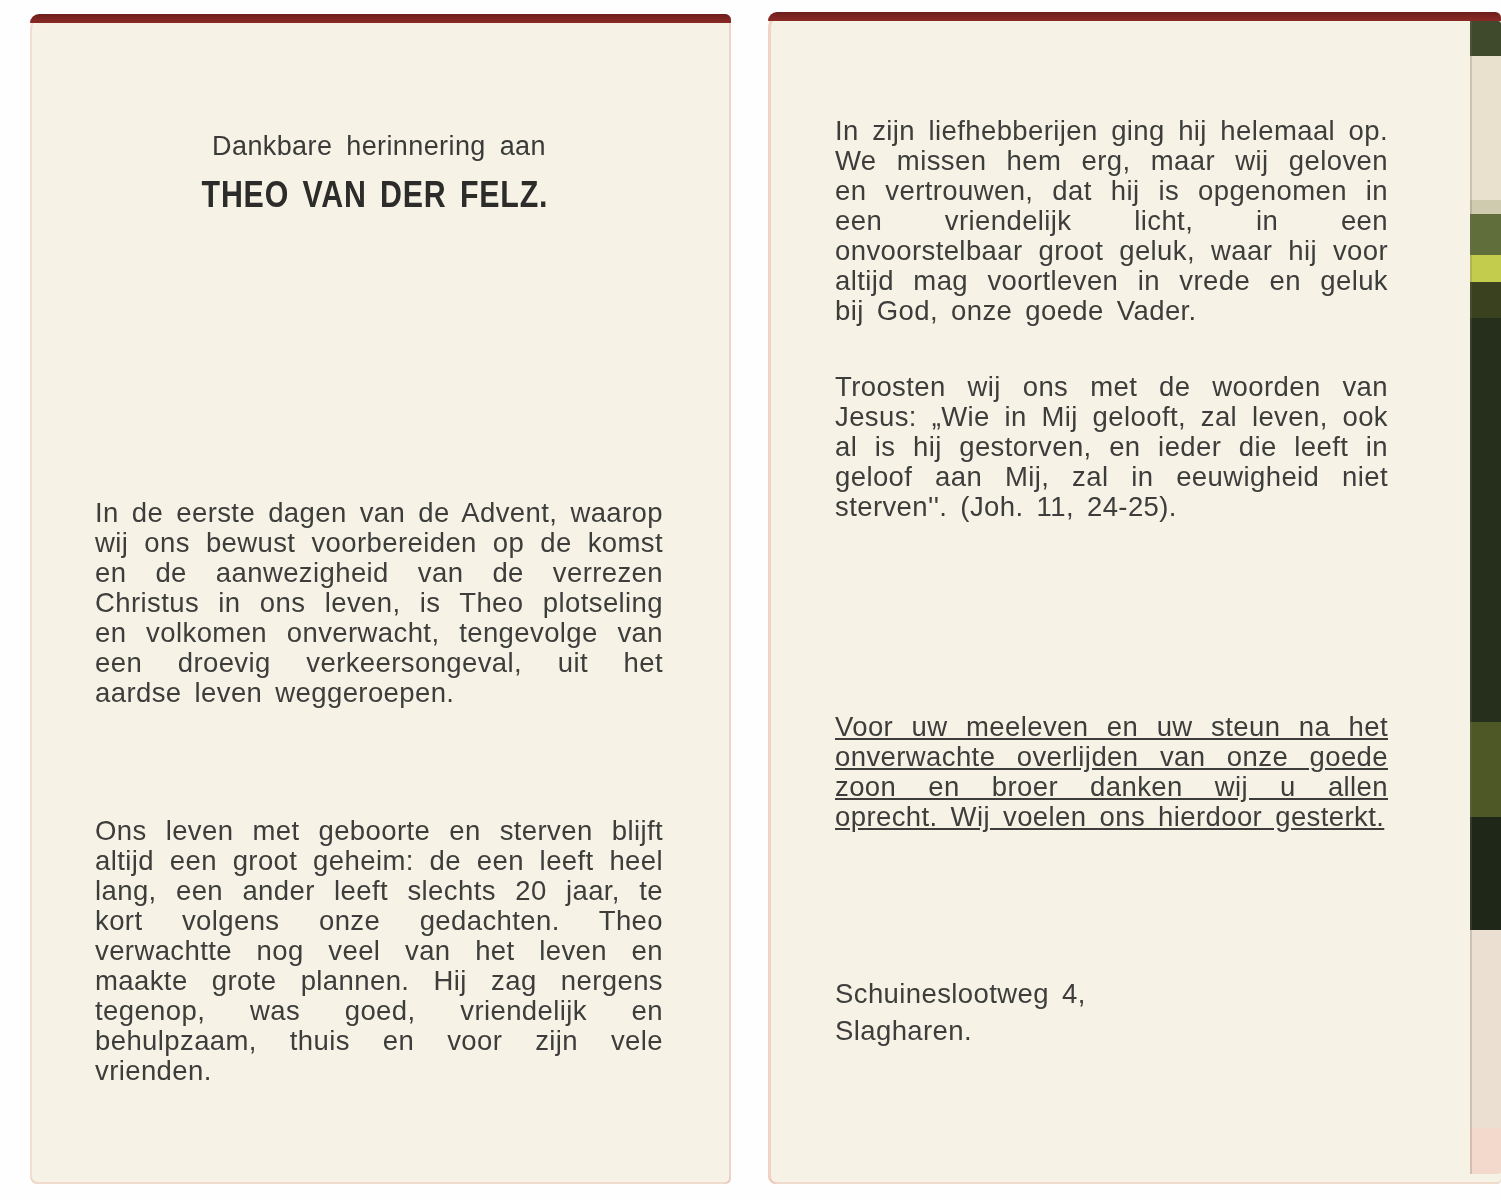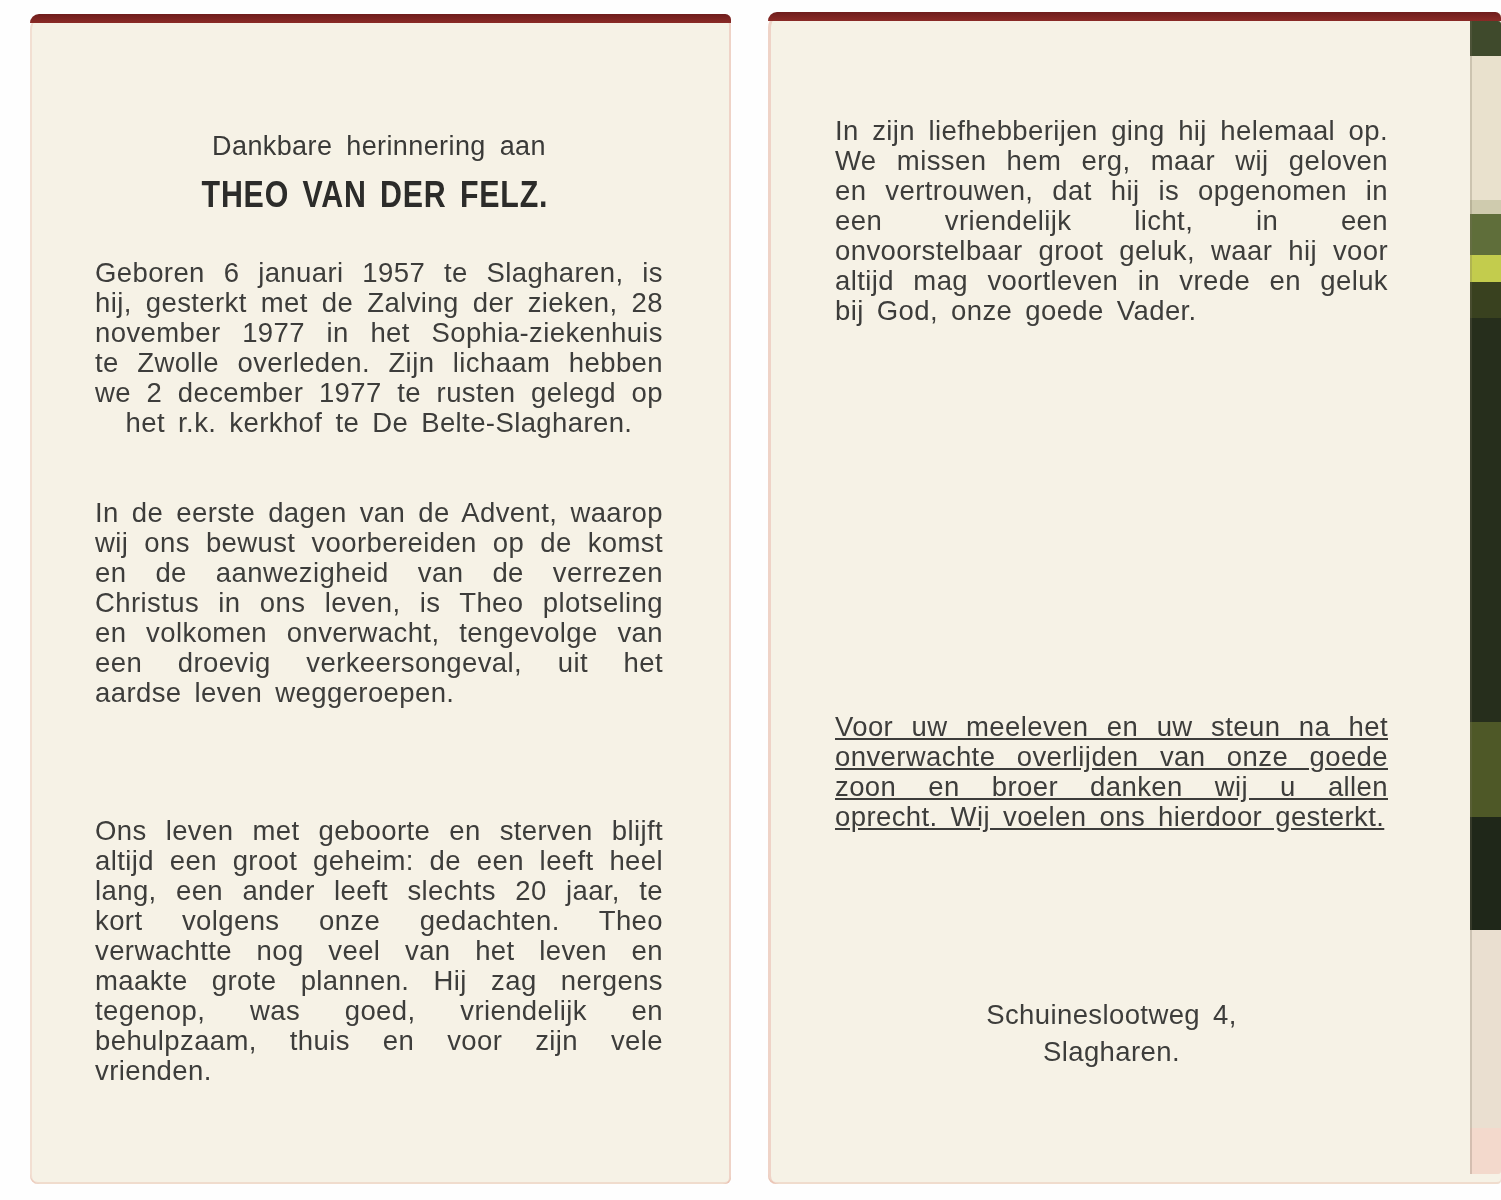--- a/index.html
+++ b/index.html
@@ -112,46 +112,46 @@
   .r-p3 { top: 700px; text-decoration: underline; }
 
   .signature {
     top: 845px;
     text-align: left;
     padding-left: 118px;
     line-height: 37px;
     word-spacing: 7px;
   }
   .address {
-    top: 984px;
-    text-align: center;
+    top: 963px;
+    text-align: left;
     line-height: 37px;
   }
 </style>
 </head>
 <body>
 
 <div class="scan">
 
   <div class="card left">
     <div class="top-edge"></div>
     <div class="page-text">
       <div class="block card-header">Dankbare herinnering aan</div>
       <div class="block deceased-name">THEO VAN DER FELZ.</div>
-      <div class="block l-p1">Geboren 6 januari 1957 te Slagharen, is hij, gesterkt met de Zalving der zieken, 28 november 1977 in het Sophia-ziekenhuis te Zwolle overleden. Zijn lichaam hebben we 2 december 1977 te rusten gelegd op het r.k. kerkhof te De Belte-Slagharen.</div>
       <div class="block l-p2">In de eerste dagen van de Advent, waarop wij ons bewust voorbereiden op de komst en de aanwezigheid van de verrezen Christus in ons leven, is Theo plotseling en volkomen onverwacht, tengevolge van een droevig verkeersongeval, uit het aardse leven weggeroepen.</div>
       <div class="block l-p3">Ons leven met geboorte en sterven blijft altijd een groot geheim: de een leeft heel lang, een ander leeft slechts 20 jaar, te kort volgens onze gedachten. Theo verwachtte nog veel van het leven en maakte grote plannen. Hij zag nergens tegenop, was goed, vriendelijk en behulpzaam, thuis en voor zijn vele vrienden.</div>
     </div>
   </div>
 
   <div class="card right">
     <div class="top-edge"></div>
     <div class="photo-strip"></div>
     <div class="page-text">
       <div class="block r-p1">In zijn liefhebberijen ging hij helemaal op. We missen hem erg, maar wij geloven en vertrouwen, dat hij is opgenomen in een vriendelijk licht, in een onvoorstelbaar groot geluk, waar hij voor altijd mag voortleven in vrede en geluk bij God, onze goede Vader.</div>
+      <div class="block r-p2">Troosten wij ons met de woorden van Jesus: „Wie in Mij gelooft, zal leven, ook al is hij gestorven, en ieder die leeft in geloof aan Mij, zal in eeuwigheid niet sterven''.  (Joh. 11, 24-25).</div>
       <div class="block r-p3">Voor uw meeleven en uw steun na het onverwachte overlijden van onze goede zoon en broer danken wij u allen oprecht. Wij voelen ons hierdoor gesterkt.</div>
       <div class="block signature">
       </div>
       <div class="block address">
         <div>Schuineslootweg 4,</div>
         <div>Slagharen.</div>
       </div>
     </div>
   </div>
 

